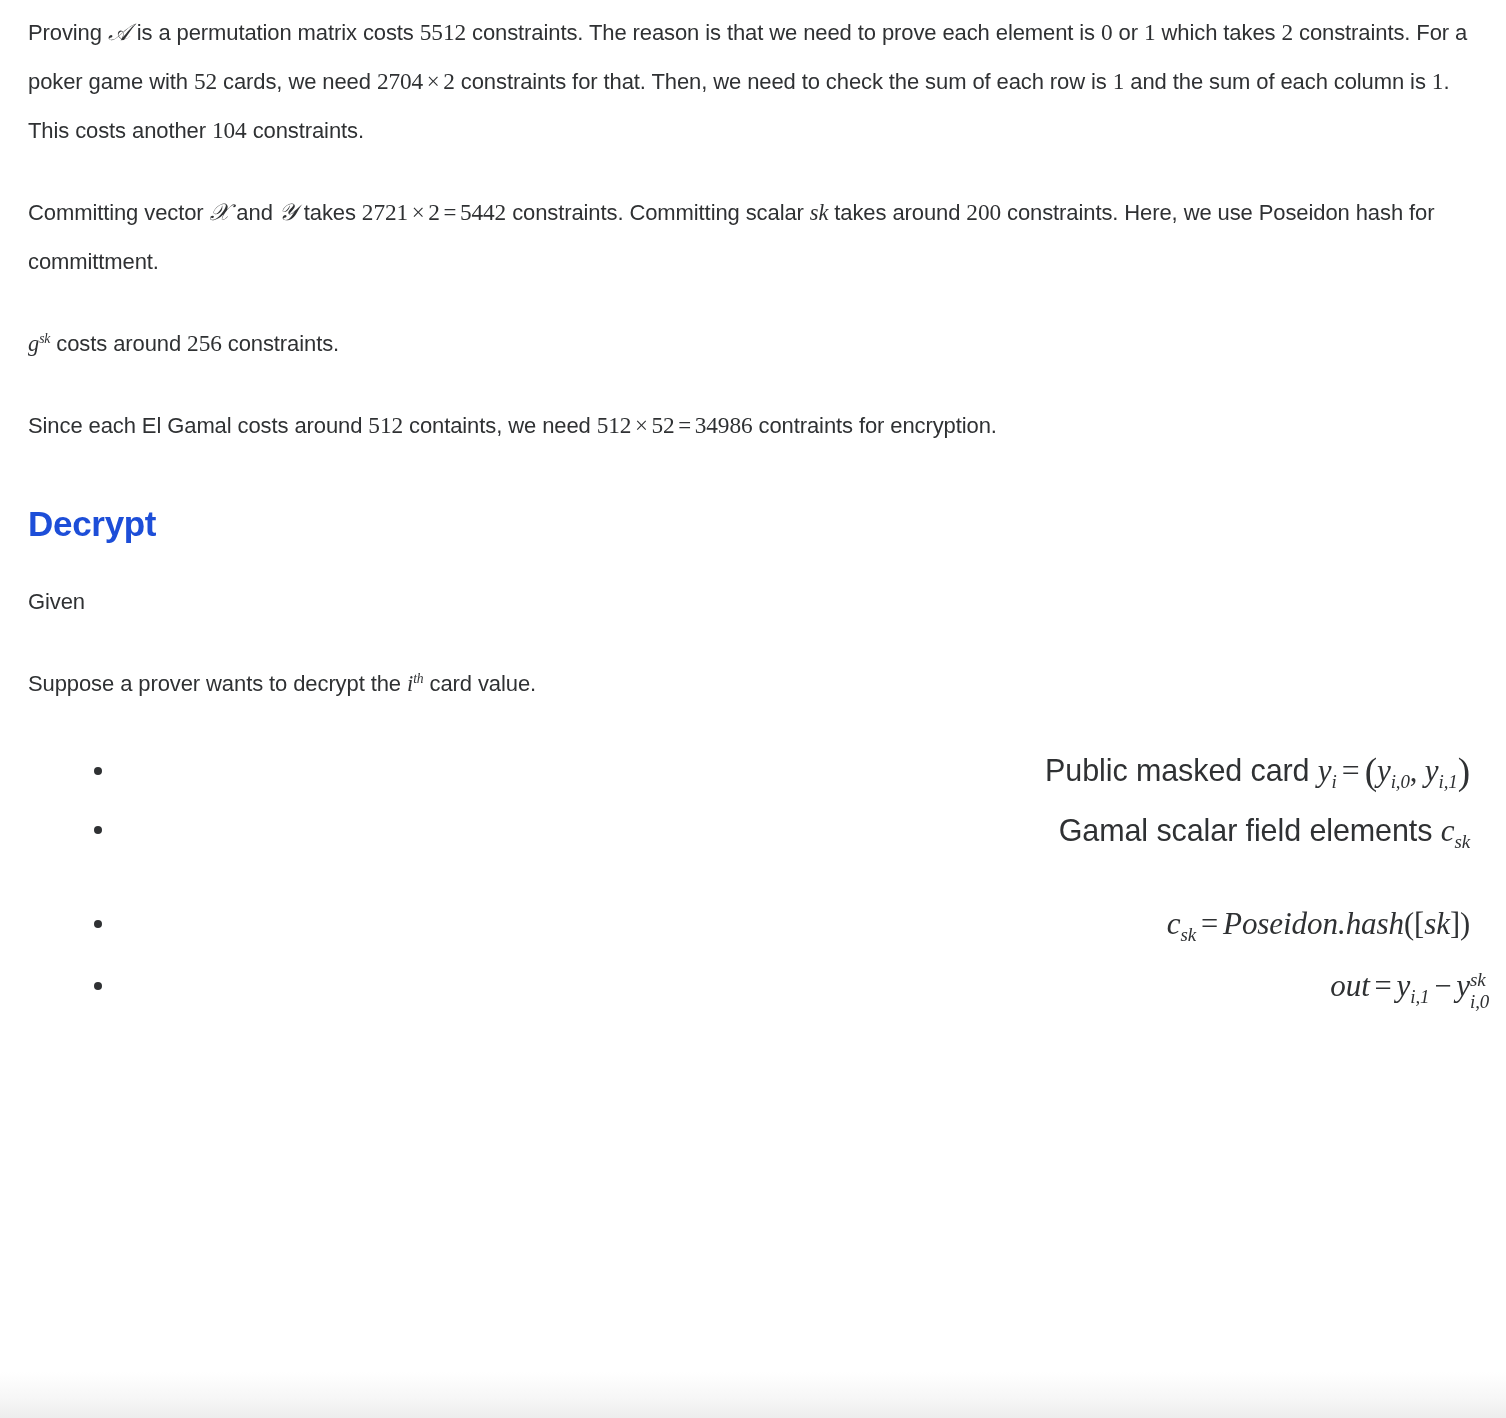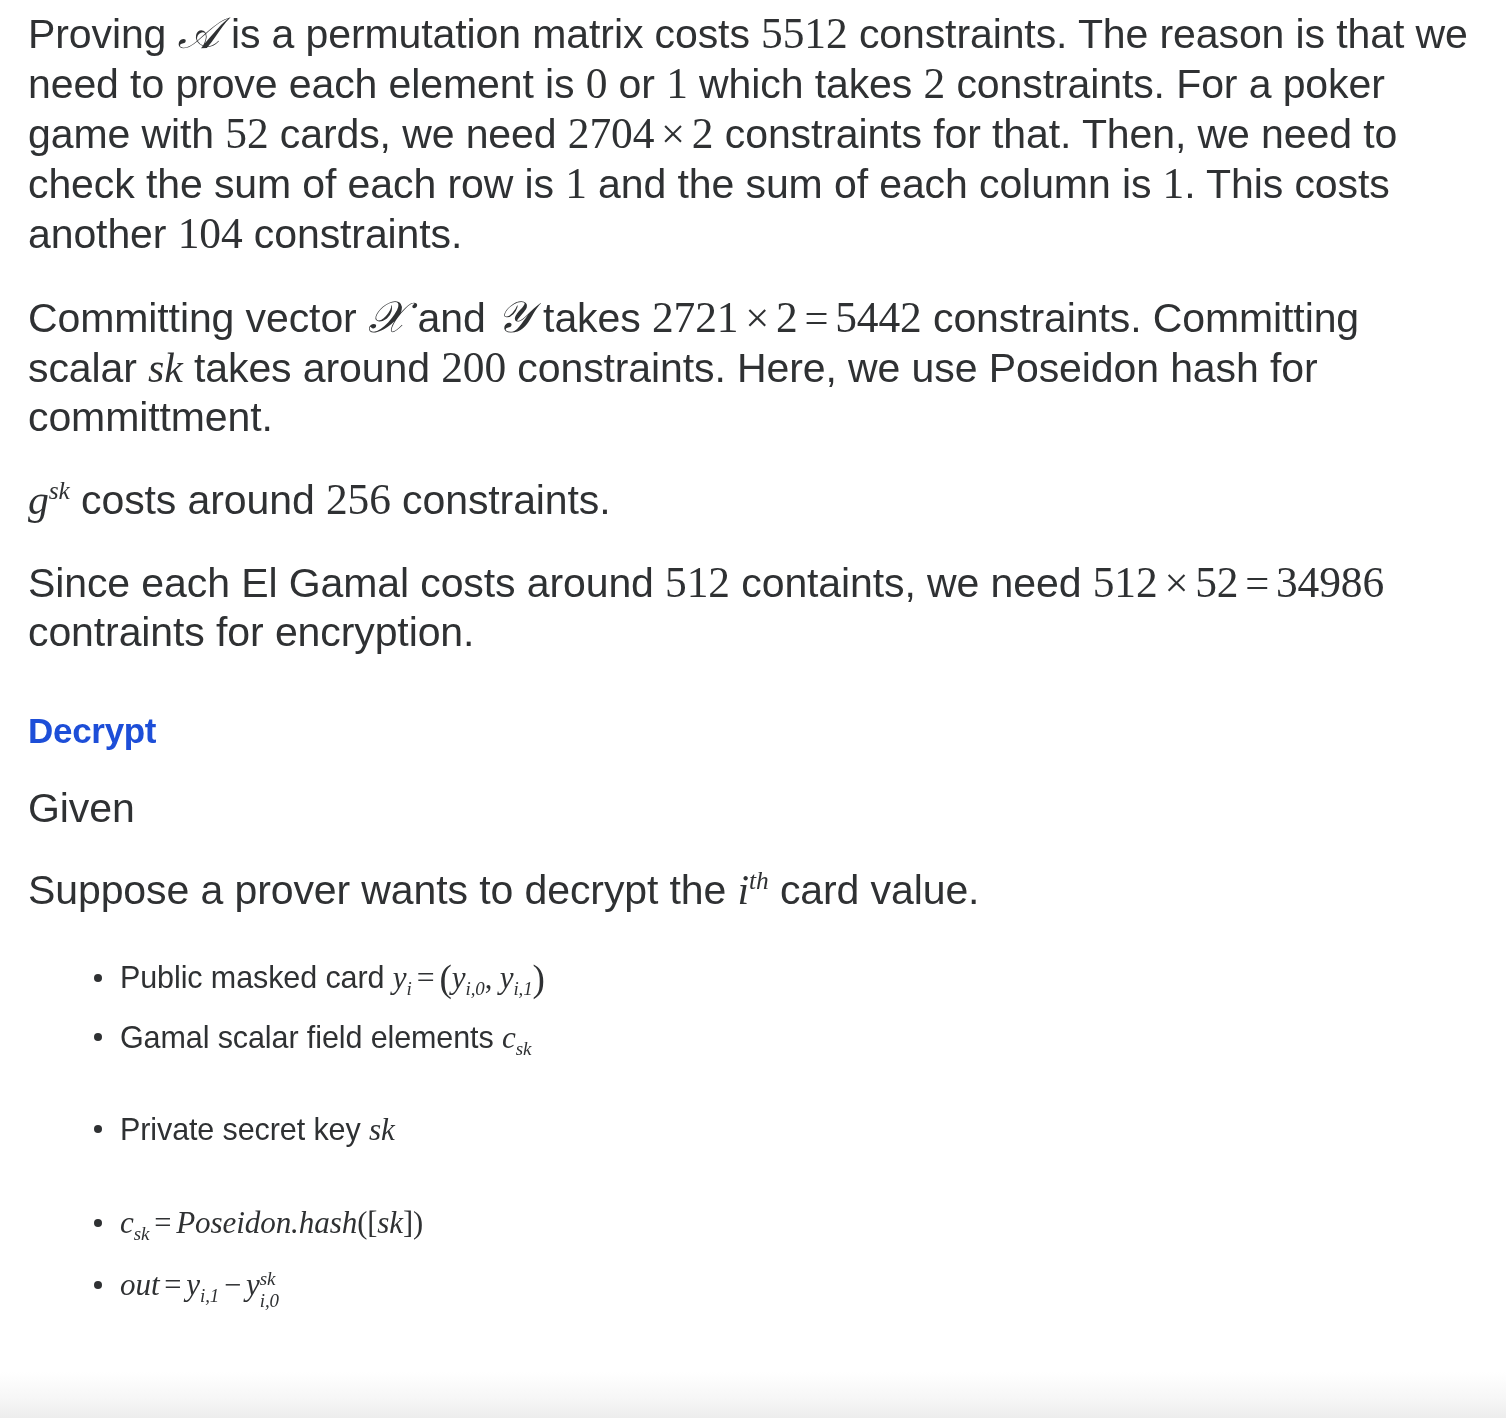--- a/index.html
+++ b/index.html
@@ -22,21 +22,21 @@
   .page {
     position: absolute;
     inset: 0;
     padding: 0 36px 0 28px;
     box-sizing: border-box;
     background: #ffffff;
   }
 
   
   .para {
-    font-size: 41px;
+    font-size: 22px;
     line-height: 49px;
     letter-spacing: -0.1px;
     margin: 0 0 33px 0;
     max-width: 1444px;
   }
   .para:first-child { margin-top: 8px; }
 
   .heading {
     font-size: 35px;
     line-height: 44px;
@@ -44,20 +44,21 @@
     letter-spacing: -0.3px;
     color: #1d4ed8;
     margin: 52px 0 31px 0;
   }
 
   
   ul.bullets {
     list-style: none;
     margin: 0 0 33px 0;
     padding: 0;
+    text-align: right;
   }
   ul.bullets li {
     position: relative;
     font-size: 30.5px;
     line-height: 58px;
     padding-left: 92px;
     letter-spacing: -0.1px;
   }
   ul.bullets li::before {
     content: "";
@@ -170,23 +171,20 @@
   <p class="para">Given</p>
 
   <p class="para"><span>Suppose a prover wants to decrypt the </span><span class="m">i</span><sup>th</sup><span> card value.</span></p>
 
   <ul class="bullets">
     <li><span>Public masked card </span><span class="m">y</span><sub>i</sub><span class="op">=</span><span class="paren">(</span><span class="m">y</span><sub>i,0</sub><span class="m-up">, </span><span class="m">y</span><sub>i,1</sub><span class="paren">)</span></li>
     <li><span>Gamal scalar field elements </span><span class="m">c</span><sub>sk</sub></li>
   </ul>
 
 
-  <ul class="bullets">
-    <li><span>Private secret key </span><span class="m">sk</span></li>
-  </ul>
 
 
   <ul class="bullets math-list">
     <li class="eqblock"><span class="m">c</span><sub>sk</sub><span class="op">=</span><span class="m">Poseidon.hash</span><span class="m-up">(</span><span class="m-up">[</span><span class="m">sk</span><span class="m-up">]</span><span class="m-up">)</span></li>
     <li class="eqblock"><span class="m">out</span><span class="op">=</span><span class="m">y</span><sub>i,1</sub><span class="op">−</span><span class="m">y</span><span class="stack"><sup>sk</sup><sub>i,0</sub></span></li>
   </ul>
 
 </div>
 
 <div class="bottom-fade"></div>

